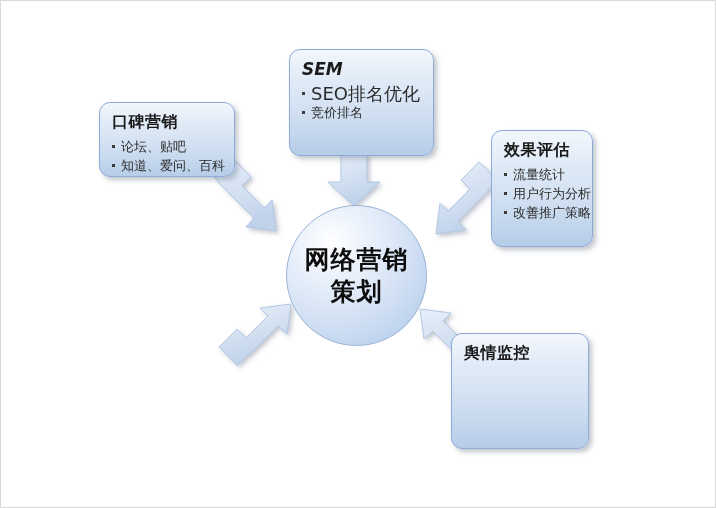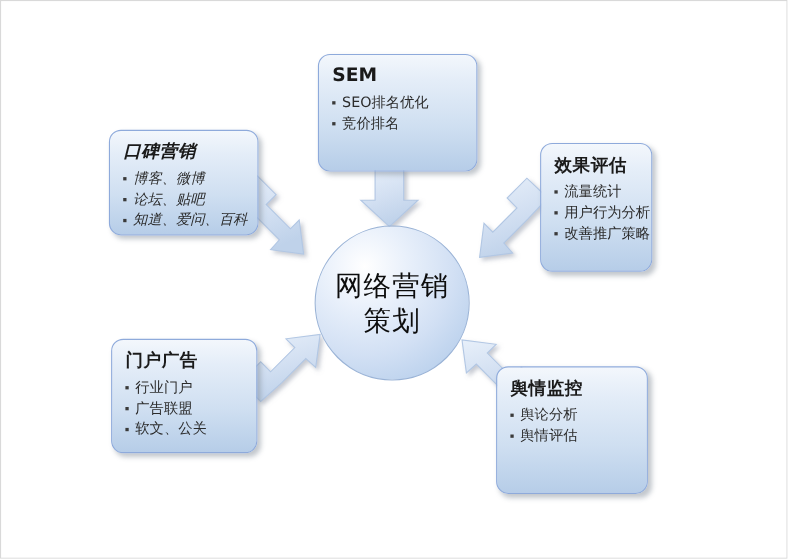--- a/index.html
+++ b/index.html
@@ -42,20 +42,21 @@
     font-weight: bold;
     font-size: 16px;
     line-height: 20px;
     color: #1a1a1a;
     margin: 0 0 5px 0;
     letter-spacing: 0.5px;
   }
   .node-title.latin {
     font-size: 17px;
     letter-spacing: 0;
+    font-style: italic;
   }
   .bullets {
     list-style: none;
     margin: 0;
     padding: 0;
   }
   .bullets li {
     font-size: 13px;
     line-height: 19px;
     color: #2b2b2b;
@@ -66,42 +67,42 @@
   .bullets li::before {
     content: "";
     position: absolute;
     left: 0;
     top: 8px;
     width: 3px;
     height: 3px;
     background: #3a3a3a;
   }
   .bullets li.latin-lead {
-    font-size: 13px;
+    font-size: 18px;
   }
   
   #center-circle {
     position: absolute;
     left: 285px;
     top: 204px;
     width: 141px;
     height: 141px;
     border-radius: 50%;
     border: 1px solid #9ab3d6;
     box-sizing: border-box;
     background: radial-gradient(circle at 32% 26%, #ffffff 0%, #eaf1fb 26%, #d2e0f4 58%, #b9d0ec 85%, #aac5e6 100%);
     display: flex;
     align-items: center;
     justify-content: center;
     text-align: center;
   }
   #center-label {
     font-size: 25px;
     line-height: 32px;
-    font-weight: 400;
+    font-weight: 700;
     color: #0d0d0d;
     letter-spacing: 1px;
     white-space: pre-line;
   }
 </style>
 </head>
 <body>
 
 <div id="canvas">
 
@@ -139,53 +140,40 @@
   </svg>
 
   <div class="node-box" id="box-sem" style="left:288px; top:48px; width:145px; height:107px;">
     <div class="node-title latin">SEM</div>
     <ul class="bullets">
       <li class="latin-lead">SEO排名优化</li>
       <li>竞价排名</li>
     </ul>
   </div>
 
-  <div class="node-box" id="box-word-of-mouth" style="left:98px; top:117px; width:136px; height:96px;font-style:italic;">
+  <div class="node-box" id="box-word-of-mouth" style="left:98px; top:101px; width:136px; height:75px;">
     <div class="node-title">口碑营销</div>
     <ul class="bullets">
-      <li>博客、微博</li>
       <li>论坛、贴吧</li>
       <li>知道、爱问、百科</li>
     </ul>
   </div>
 
   <div class="node-box" id="box-effect-evaluation" style="left:490px; top:129px; width:102px; height:117px;">
     <div class="node-title">效果评估</div>
     <ul class="bullets">
       <li>流量统计</li>
       <li>用户行为分析</li>
       <li>改善推广策略</li>
     </ul>
   </div>
 
-  <div class="node-box" id="box-portal-advertising" style="left:100px; top:307px; width:133px; height:104px;">
-    <div class="node-title">门户广告</div>
-    <ul class="bullets">
-      <li>行业门户</li>
-      <li>广告联盟</li>
-      <li>软文、公关</li>
-    </ul>
-  </div>
 
   <div class="node-box" id="box-public-opinion" style="left:450px; top:332px; width:138px; height:116px;">
     <div class="node-title">舆情监控</div>
-    <ul class="bullets">
-      <li>舆论分析</li>
-      <li>舆情评估</li>
-    </ul>
   </div>
 
   <div id="center-circle">
     <div id="center-label">网络营销
 策划</div>
   </div>
 
 </div>
 
 </body></html>

